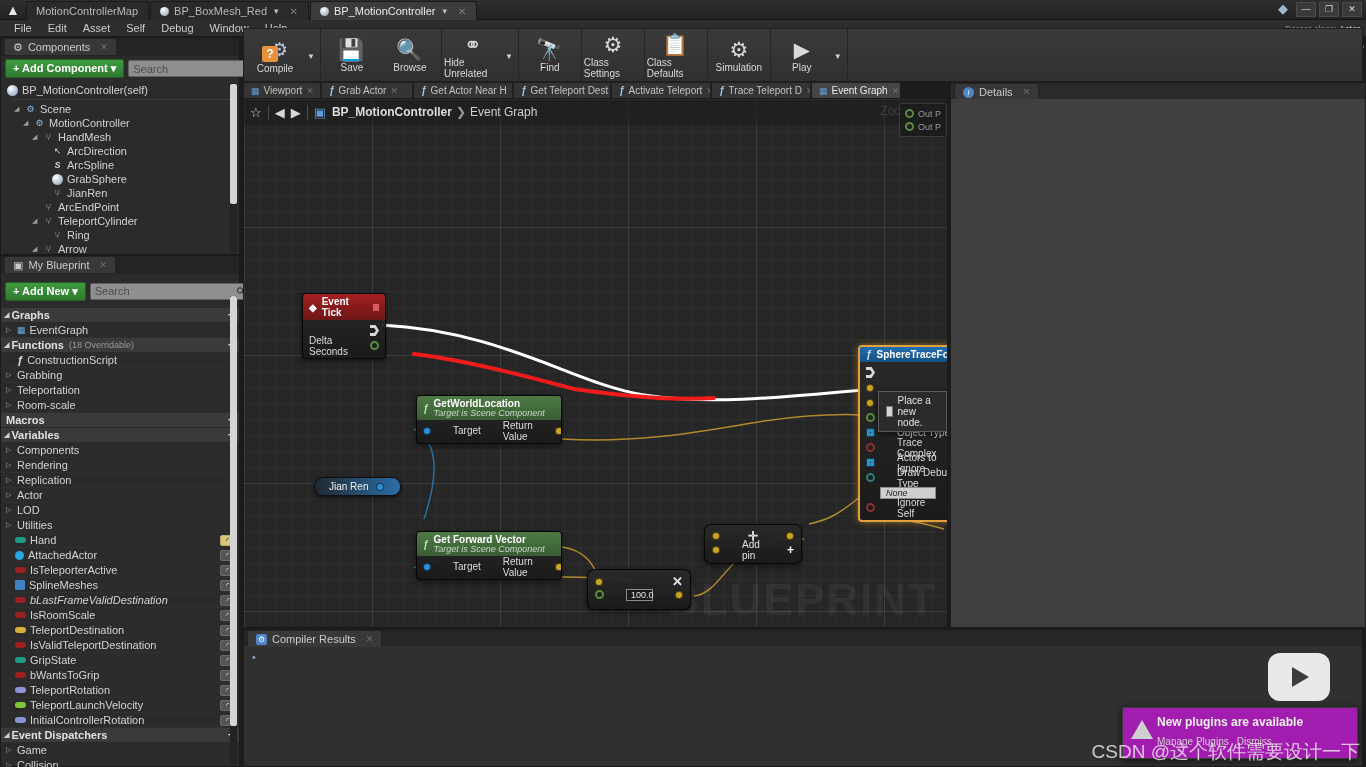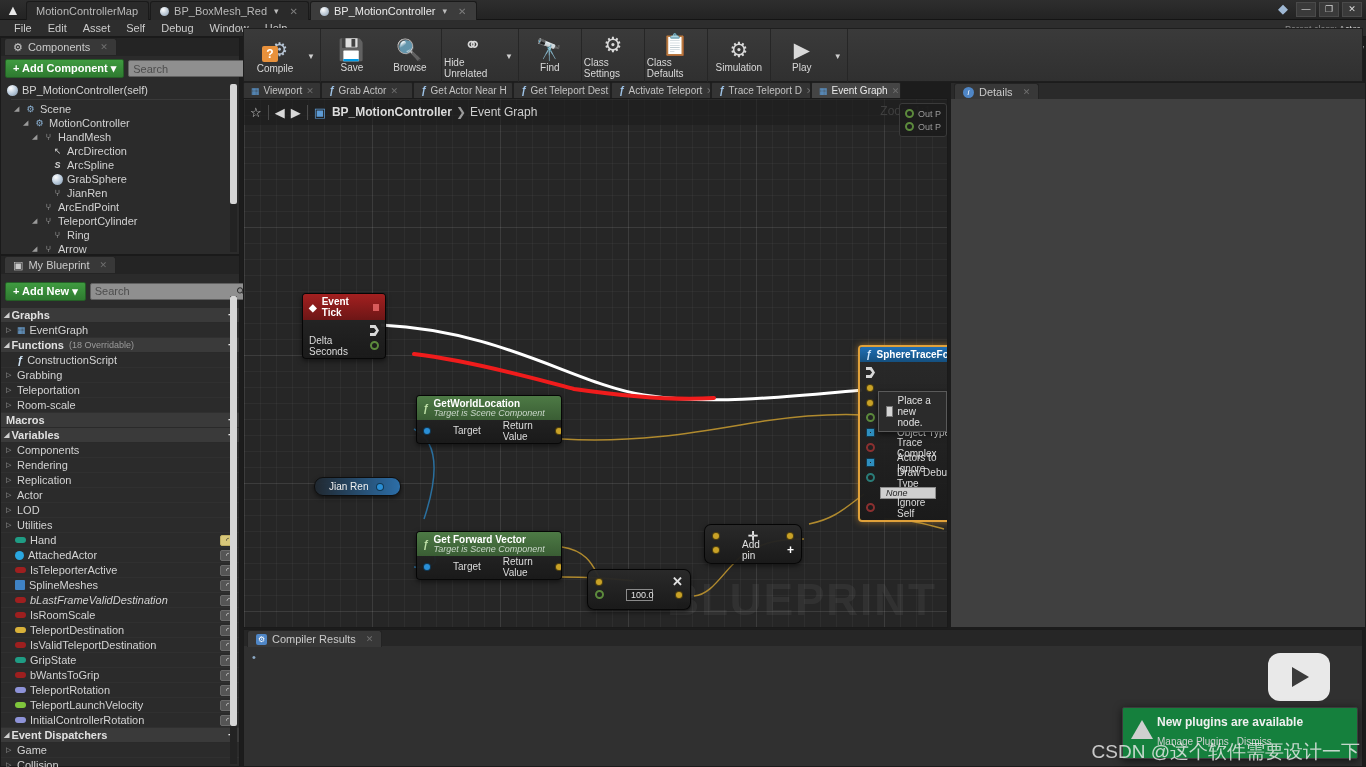--- a/index.html
+++ b/index.html
@@ -325,21 +325,21 @@
   .cr-line { display: flex; gap: 7px; align-items: flex-start; }
   .cr-line .bullet { color: #8ba8c4; font-size: 11px; line-height: 11px; }
   .ico-compiler {
     width: 11px; height: 11px; background: #4f86c6; color: #fff;
     font-size: 8px; text-align: center; line-height: 11px; border-radius: 2px;
   }
 
   
   .notif {
     position: absolute; right: 8px; bottom: 8px; width: 236px; height: 52px;
-    background: #15803d; border: 1px solid #3c3c3c; border-radius: 2px;
+    background: #a21caf; border: 1px solid #3c3c3c; border-radius: 2px;
     box-shadow: 0 2px 8px rgba(0,0,0,.6); z-index: 20;
   }
   .notif .warn {
     position: absolute; left: 8px; top: 12px; width: 0; height: 0;
     border-left: 11px solid transparent; border-right: 11px solid transparent;
     border-bottom: 19px solid #cfcfcf;
   }
   .notif .ntitle {
     position: absolute; left: 34px; top: 7px; right: 8px;
     font-size: 12px; font-weight: bold; color: #f0f0f0;

